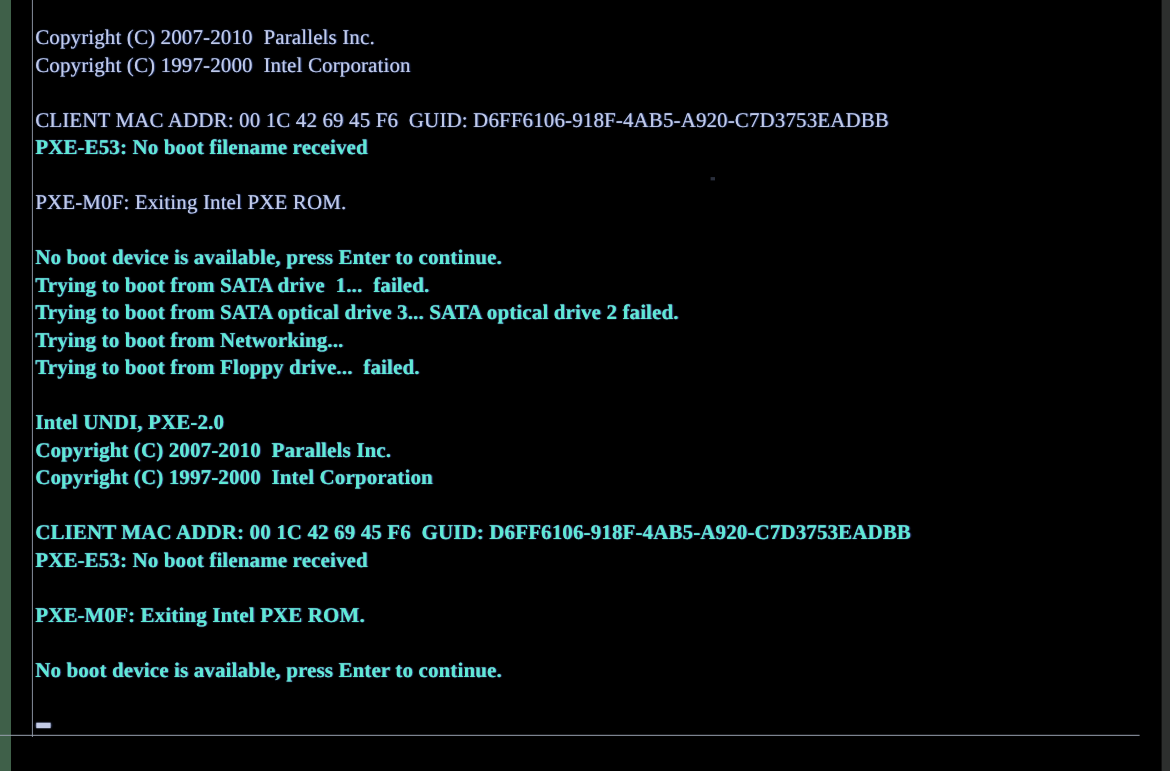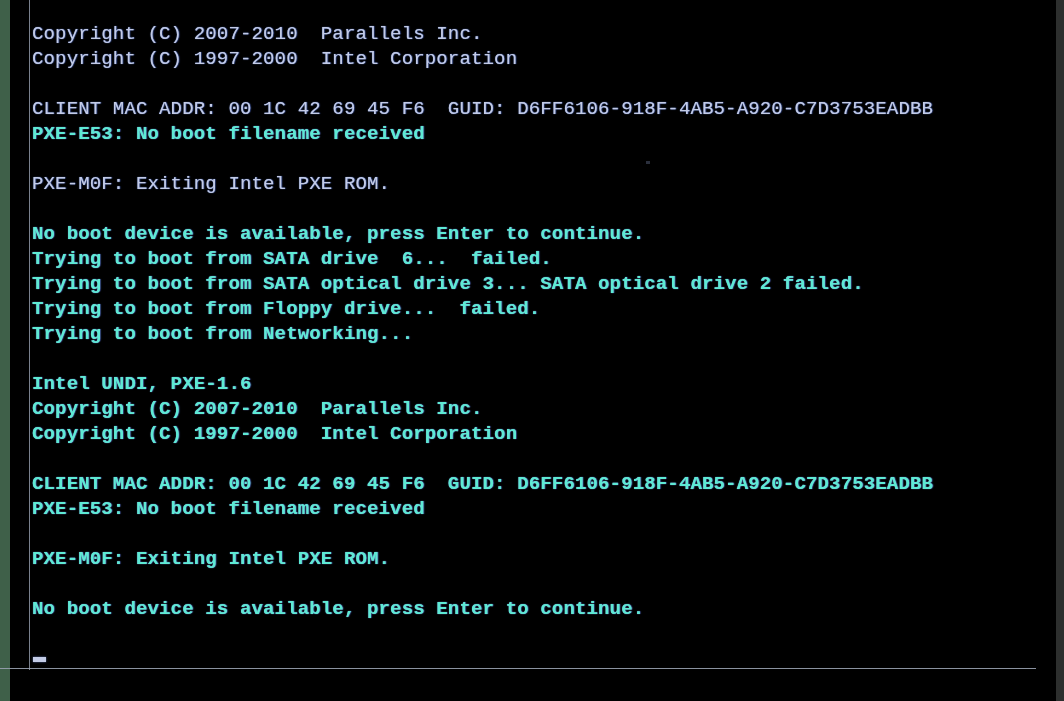--- a/index.html
+++ b/index.html
@@ -72,21 +72,21 @@
 
   .line {
     height: 25px;
     line-height: 25px;
     white-space: pre;
     font-size: 19px;
     letter-spacing: 0.15px;
     color: #c3cbe6;
     text-shadow: 0 0 1px rgba(120,150,230,0.85),
                  1px 0 1px rgba(70,100,200,0.45);
-    font-family: Liberation Mono, monospace;
+    font-family: Liberation Serif, serif;
   }
   .line.bold {
     font-weight: bold;
     color: #5eead4;
     text-shadow: 0 0 1px rgba(140,165,240,0.9),
                  1px 0 1px rgba(80,110,210,0.5);
   }
   .line.blank {
     color: transparent;
     text-shadow: none;
@@ -129,26 +129,26 @@
   <div id="console">
       <div class="line">Copyright (C) 2007-2010  Parallels Inc.</div>
       <div class="line">Copyright (C) 1997-2000  Intel Corporation</div>
       <div class="line blank">&nbsp;</div>
       <div class="line">CLIENT MAC ADDR: 00 1C 42 69 45 F6  GUID: D6FF6106-918F-4AB5-A920-C7D3753EADBB</div>
       <div class="line bold">PXE-E53: No boot filename received</div>
       <div class="line blank">&nbsp;</div>
       <div class="line">PXE-M0F: Exiting Intel PXE ROM.</div>
       <div class="line blank">&nbsp;</div>
       <div class="line bold">No boot device is available, press Enter to continue.</div>
-      <div class="line bold">Trying to boot from SATA drive  6...  failed.</div>
+      <div class="line bold">Trying to boot from SATA drive  1...  failed.</div>
       <div class="line bold">Trying to boot from SATA optical drive 3... SATA optical drive 2 failed.</div>
+      <div class="line bold">Trying to boot from Networking...</div>
       <div class="line bold">Trying to boot from Floppy drive...  failed.</div>
-      <div class="line bold">Trying to boot from Networking...</div>
       <div class="line blank">&nbsp;</div>
-      <div class="line bold">Intel UNDI, PXE-1.6</div>
+      <div class="line bold">Intel UNDI, PXE-2.0</div>
       <div class="line bold">Copyright (C) 2007-2010  Parallels Inc.</div>
       <div class="line bold">Copyright (C) 1997-2000  Intel Corporation</div>
       <div class="line blank">&nbsp;</div>
       <div class="line bold">CLIENT MAC ADDR: 00 1C 42 69 45 F6  GUID: D6FF6106-918F-4AB5-A920-C7D3753EADBB</div>
       <div class="line bold">PXE-E53: No boot filename received</div>
       <div class="line blank">&nbsp;</div>
       <div class="line bold">PXE-M0F: Exiting Intel PXE ROM.</div>
       <div class="line blank">&nbsp;</div>
       <div class="line bold">No boot device is available, press Enter to continue.</div>
     </div>

